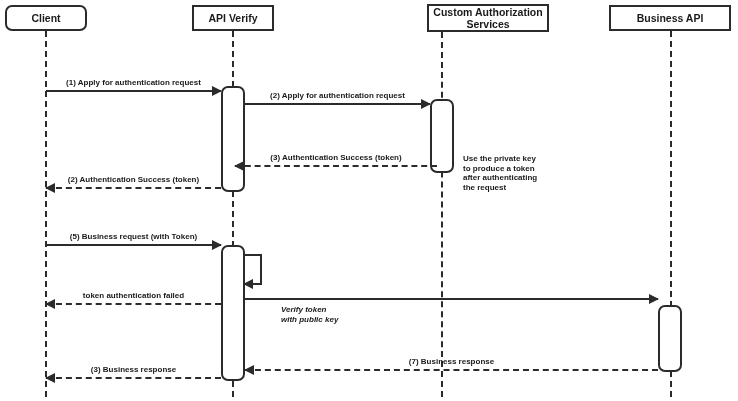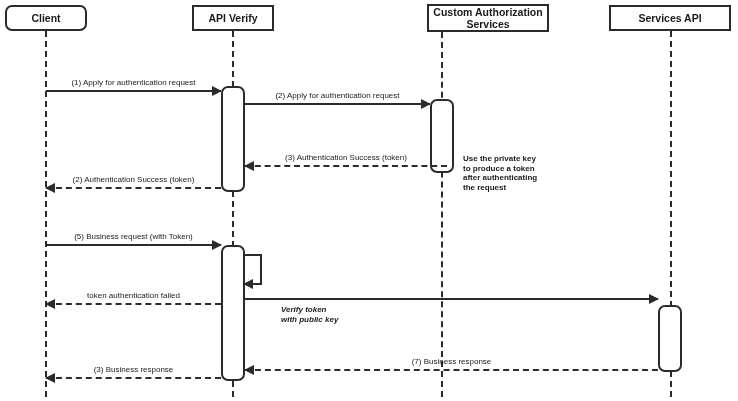--- a/index.html
+++ b/index.html
@@ -16,21 +16,21 @@
   
   .lifeline{position:absolute;width:0;border-left:2px dashed #2b2b2b;z-index:1;}
   
   .act{
     position:absolute;box-sizing:border-box;width:24px;background:#ffffff;
     border:2px solid #2b2b2b;border-radius:7px;z-index:2;
   }
   
   .msg{position:absolute;z-index:3;}
   .mlabel{
-    height:13px;line-height:12px;font-size:8px;font-weight:normal;
+    height:13px;line-height:12px;font-size:8px;font-weight:bold;
     text-align:center;white-space:nowrap;
   }
   .mline{position:relative;height:0;border-top:2px solid #2b2b2b;}
   .mline.dashed{border-top-style:dashed;}
   .ah{position:absolute;top:-6px;width:0;height:0;border-top:5px solid transparent;border-bottom:5px solid transparent;}
   .ah.right{right:-1px;border-left:10px solid #2b2b2b;}
   .ah.left{left:-1px;border-right:10px solid #2b2b2b;}
   
   .selfloop{
     position:absolute;box-sizing:border-box;z-index:3;
@@ -54,21 +54,21 @@
   <div class="pbox" style="left:5px;top:5px;width:82px;height:26px;border-radius:7px;">
     <span>Client</span>
   </div>
   <div class="pbox" style="left:192px;top:5px;width:82px;height:26px;">
     <span>API Verify</span>
   </div>
   <div class="pbox" style="left:381px;top:4px;width:122px;height:28px;margin-left:46px;">
     <span>Custom Authorization Services</span>
   </div>
   <div class="pbox" style="left:609px;top:5px;width:122px;height:26px;">
-    <span>Services API</span>
+    <span>Business API</span>
   </div>
 
   <div class="act" style="left:221px;top:86px;height:106px;"></div>
   <div class="act" style="left:430px;top:99px;height:74px;"></div>
   <div class="act" style="left:221px;top:245px;height:136px;"></div>
   <div class="act" style="left:658px;top:305px;height:67px;"></div>
 
   <div class="msg" style="left:46px;top:77px;width:175px;">
     <div class="mlabel">(1) Apply for authentication request</div>
     <div class="mline">
@@ -76,21 +76,21 @@
       </div>
   </div>
 
   <div class="msg" style="left:245px;top:90px;width:185px;">
     <div class="mlabel">(2) Apply for authentication request</div>
     <div class="mline">
         <i class="ah right"></i>
       </div>
   </div>
 
-  <div class="msg" style="left:245px;top:152px;width:202px;">
+  <div class="msg" style="left:235px;top:152px;width:202px;">
     <div class="mlabel">(3) Authentication Success (token)</div>
     <div class="mline dashed">
         <i class="ah left"></i>
       </div>
   </div>
 
   <div class="msg" style="left:46px;top:174px;width:175px;">
     <div class="mlabel">(2) Authentication Success (token)</div>
     <div class="mline dashed">
         <i class="ah left"></i>

